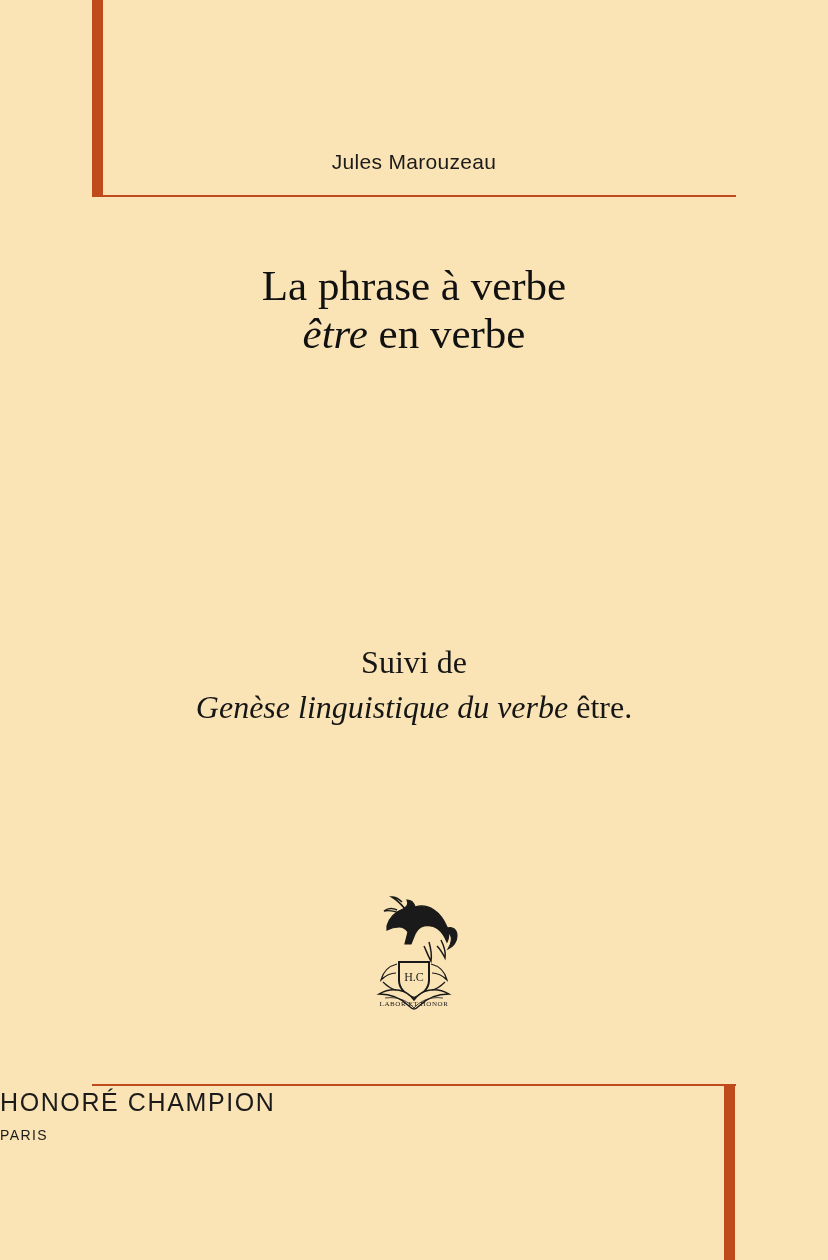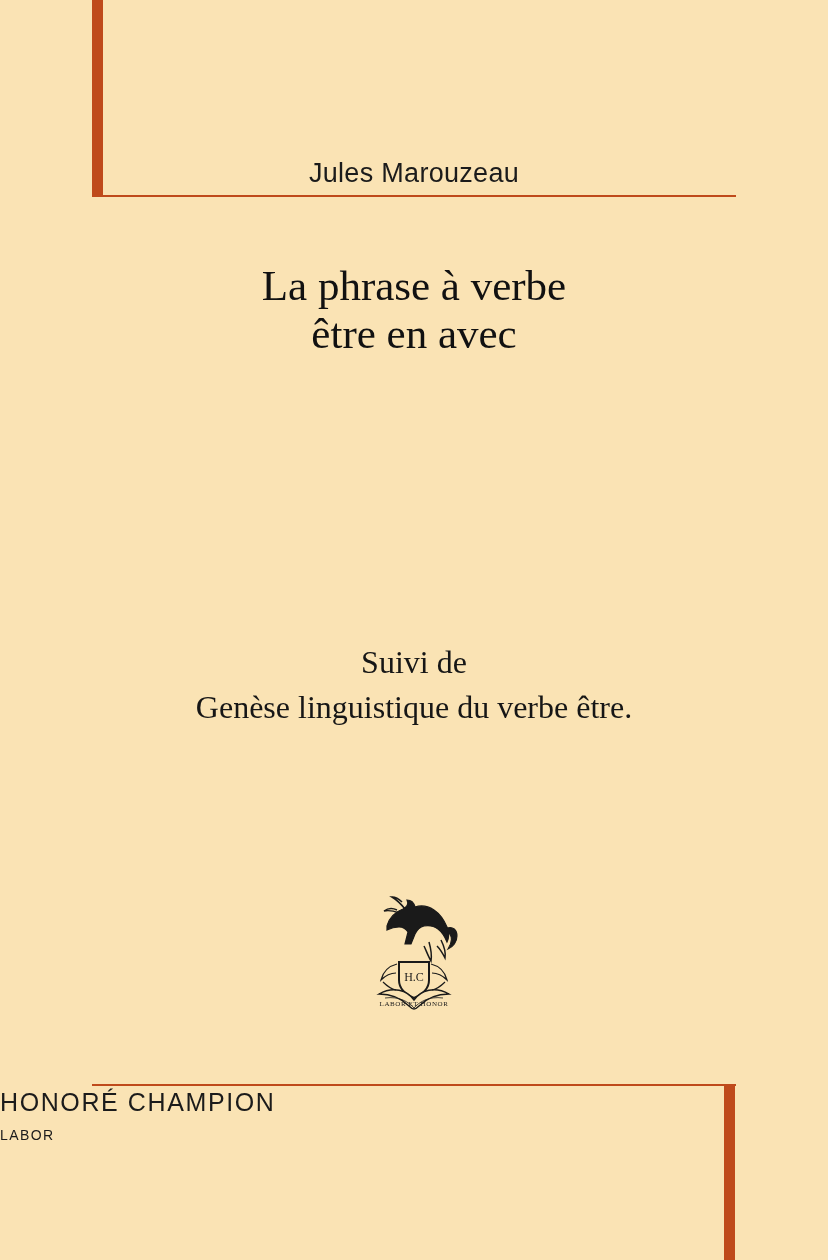--- a/index.html
+++ b/index.html
@@ -53,24 +53,24 @@
     top: 1084px;
     height: 1.5px;
     background: #bf4a1b;
   }
 
   
   .author {
     position: absolute;
     left: 0;
     right: 0;
-    top: 158px;
-    text-align: center;
-    font-family: "Liberation Sans", sans-serif;
-    font-size: 27px;
+    top: 150px;
+    text-align: center;
+    font-family: "Liberation Sans", sans-serif;
+    font-size: 21px;
     color: #1b1b1b;
     letter-spacing: 0.3px;
   }
 
   
   .title-block {
     position: absolute;
     left: 60px;
     right: 60px;
     top: 262px;
@@ -78,20 +78,21 @@
     font-family: "Liberation Serif", serif;
     color: #111111;
     line-height: 1.12;
   }
   .title-line {
     font-size: 43px;
     font-weight: normal;
     white-space: nowrap;
   }
   .title-line .ital {
+    font-style: italic;
   }
 
   
   .editors {
     position: absolute;
     left: 80px;
     right: 80px;
     top: 536px;
     text-align: center;
     font-family: "Liberation Serif", serif;
@@ -106,20 +107,21 @@
     left: 70px;
     right: 70px;
     top: 640px;
     text-align: center;
     font-family: "Liberation Serif", serif;
     font-size: 32px;
     color: #161616;
     line-height: 1.4;
   }
   .suivi .ital {
+    font-style: italic;
   }
 
   
   .logo {
     position: absolute;
     left: 50%;
     transform: translateX(-50%);
     top: 882px;
     width: 130px;
     height: 135px;
@@ -152,21 +154,21 @@
 
 <div class="cover">
 
   <div class="left-bar"></div>
   <div class="rule-top"></div>
 
   <div class="author">Jules Marouzeau</div>
 
   <div class="title-block">
     <div class="title-line">La phrase à verbe</div>
-    <div class="title-line"><span class="ital">être</span><span> en avec</span></div>
+    <div class="title-line"><span class="ital">être</span><span> en verbe</span></div>
   </div>
 
   <div class="editors">
   </div>
 
   <div class="suivi">
     <div>Suivi de</div>
     <div><span class="ital">Genèse linguistique du verbe</span><span> être.</span></div>
   </div>
 
@@ -204,16 +206,16 @@
         <path d="M96 100 C92 104 88 107 83 108"></path>
       </g>
     </svg>
   </div>
 
   <div class="rule-bottom"></div>
   <div class="right-bar"></div>
 
   <div class="imprint">
     <div class="imprint-name">HONORÉ CHAMPION</div>
-    <div class="imprint-city">LABOR</div>
+    <div class="imprint-city">PARIS</div>
   </div>
 
 </div>
 
 </body></html>

